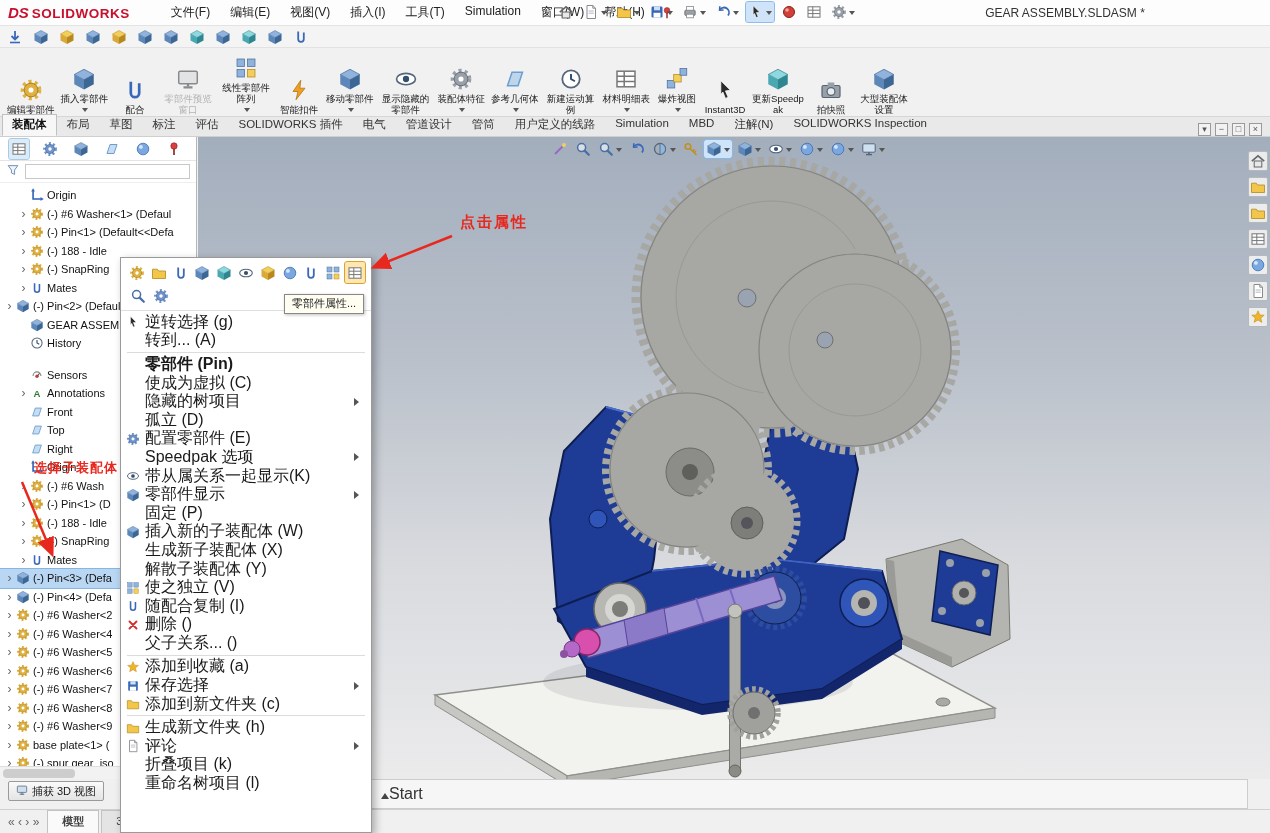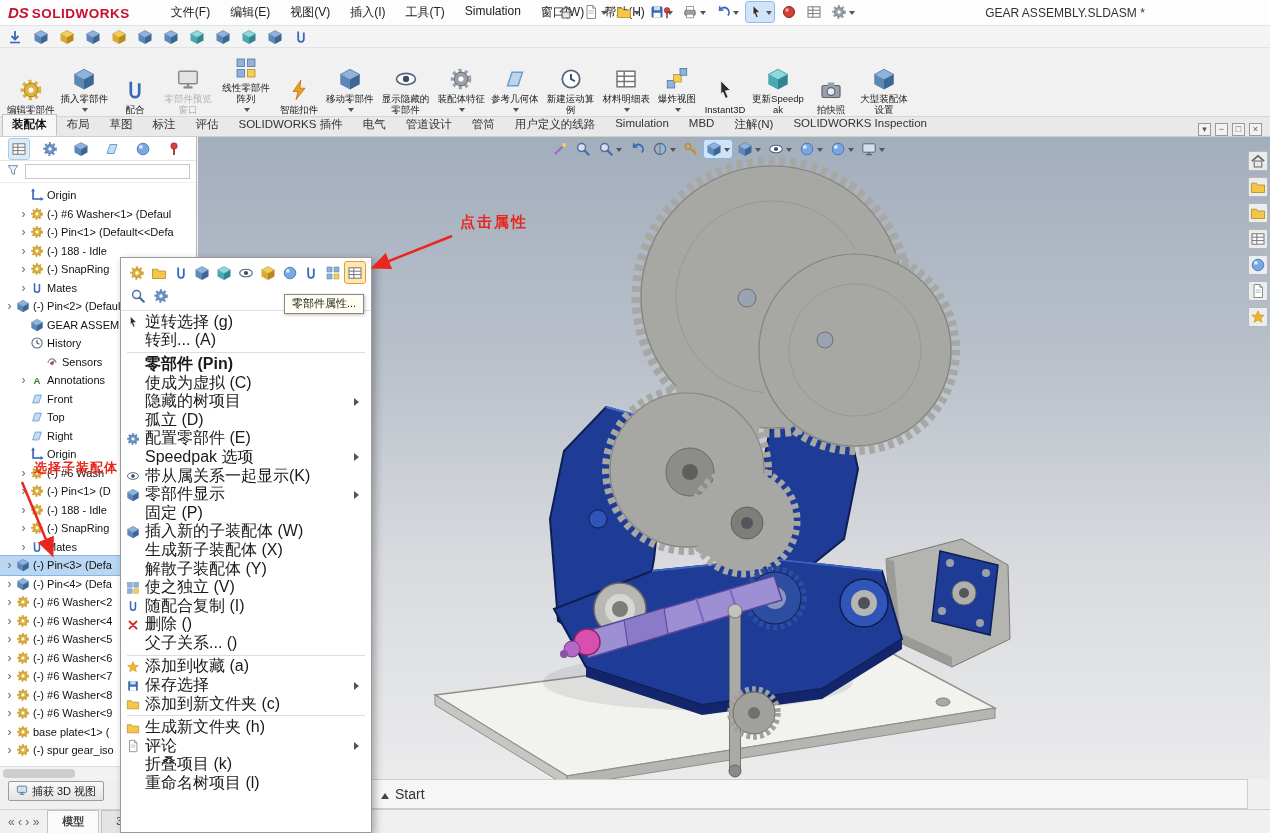--- a/index.html
+++ b/index.html
@@ -51,21 +51,21 @@
 #panel-hscroll{position:absolute;left:0;bottom:0;width:196px;height:13px;background:#f2f2f2;border-top:1px solid #ddd;}
 #panel-hscroll .thumb{position:absolute;left:3px;top:2px;width:72px;height:9px;background:#cdcdcd;border-radius:4px;}
 #viewport{position:absolute;left:198px;top:0;width:1072px;height:642px;background:linear-gradient(180deg,#a3aebd 0%,#b9c0ca 34%,#d8dade 66%,#ebebec 100%);overflow:hidden;}
 #model{position:absolute;left:0;top:0;width:100%;height:100%;}
 #hud{position:absolute;left:352px;top:3px;display:flex;align-items:center;gap:3px;}
 .hicon{display:flex;align-items:center;padding:1px 2px;border-radius:2px;}
 .hicon.active{background:#cfe4f8;outline:1px solid #8ab8e4;}
 #taskpane{position:absolute;right:2px;top:14px;display:flex;flex-direction:column;gap:6px;align-items:center;}
 .tp{width:20px;height:20px;display:flex;align-items:center;justify-content:center;background:rgba(246,246,246,.85);border:1px solid #b8b8b8;border-radius:2px;}
 
-#motionbar{position:absolute;left:370px;top:779px;width:878px;height:30px;background:#f6f6f6;border:1px solid #cdcdcd;display:flex;align-items:center;gap:6px;padding:0 10px;font-size:14px;color:#333;z-index:5;}
+#motionbar{position:absolute;left:370px;top:779px;width:878px;height:30px;background:#f6f6f6;border:1px solid #cdcdcd;display:flex;align-items:center;padding:0 10px;font-size:16px;color:#333;z-index:5;}
 .tri-up{width:0;height:0;border:4px solid transparent;border-bottom:6px solid #444;}
 #capturebtn{position:absolute;left:8px;top:781px;width:96px;height:20px;display:flex;align-items:center;justify-content:center;gap:4px;font-size:11px;background:linear-gradient(#fafafa,#e4e4e4);border:1px solid #9a9a9a;border-radius:2px;z-index:5;}
 #capturebtn .icn{width:12px;height:12px;}
 #statusbar{position:absolute;left:0;top:809px;width:1270px;height:24px;background:#f0f0f0;border-top:1px solid #d0d0d0;display:flex;align-items:center;font-size:11px;color:#444;z-index:5;}
 .nav-arrows{display:flex;gap:4px;padding:0 8px;color:#666;font-size:12px;}
 .sbtab{padding:3px 14px 4px;border:1px solid #c2c2c2;border-bottom:none;background:#e4e4e4;margin-right:2px;}
 .sbtab.active{background:#fafafa;font-weight:bold;}
 
 #contextmenu{position:absolute;left:120px;top:257px;width:252px;height:576px;background:#fff;border:1px solid #9a9a9a;box-shadow:3px 3px 8px rgba(0,0,0,.3);z-index:50;overflow:hidden;}
 #cm-toolbar{padding:4px 6px 1px;display:flex;gap:2px;}
@@ -669,21 +669,21 @@
           <div class="trow" style="padding-left: 18px;">
             <span class="arr hid">›</span>
             <span class="icn">
               <svg viewBox="0 0 16 16">
                 <circle cx="8" cy="8" r="5.8" fill="#fff" stroke="#55657a" stroke-width="1.2"></circle>
                 <path d="M8 4.6 V8 L10.6 9.5" fill="none" stroke="#33506e" stroke-width="1.3"></path>
               </svg>
             </span>
             <span class="tlabel">History</span>
           </div>
-          <div class="trow" style="padding-left: 33px;">
+          <div class="trow" style="padding-left: 18px; margin-top: 13px;">
             <span class="arr hid">›</span>
             <span class="icn">
               <svg viewBox="0 0 16 16">
                 <path d="M3.5 9 a4.5 4.5 0 0 1 9 0" fill="none" stroke="#888" stroke-width="1.3"></path>
                 <circle cx="8" cy="9.5" r="2" fill="#d04038"></circle>
                 <line x1="8" y1="9.5" x2="11" y2="6" stroke="#555" stroke-width="1.2"></line>
               </svg>
             </span>
             <span class="tlabel">Sensors</span>
           </div>

